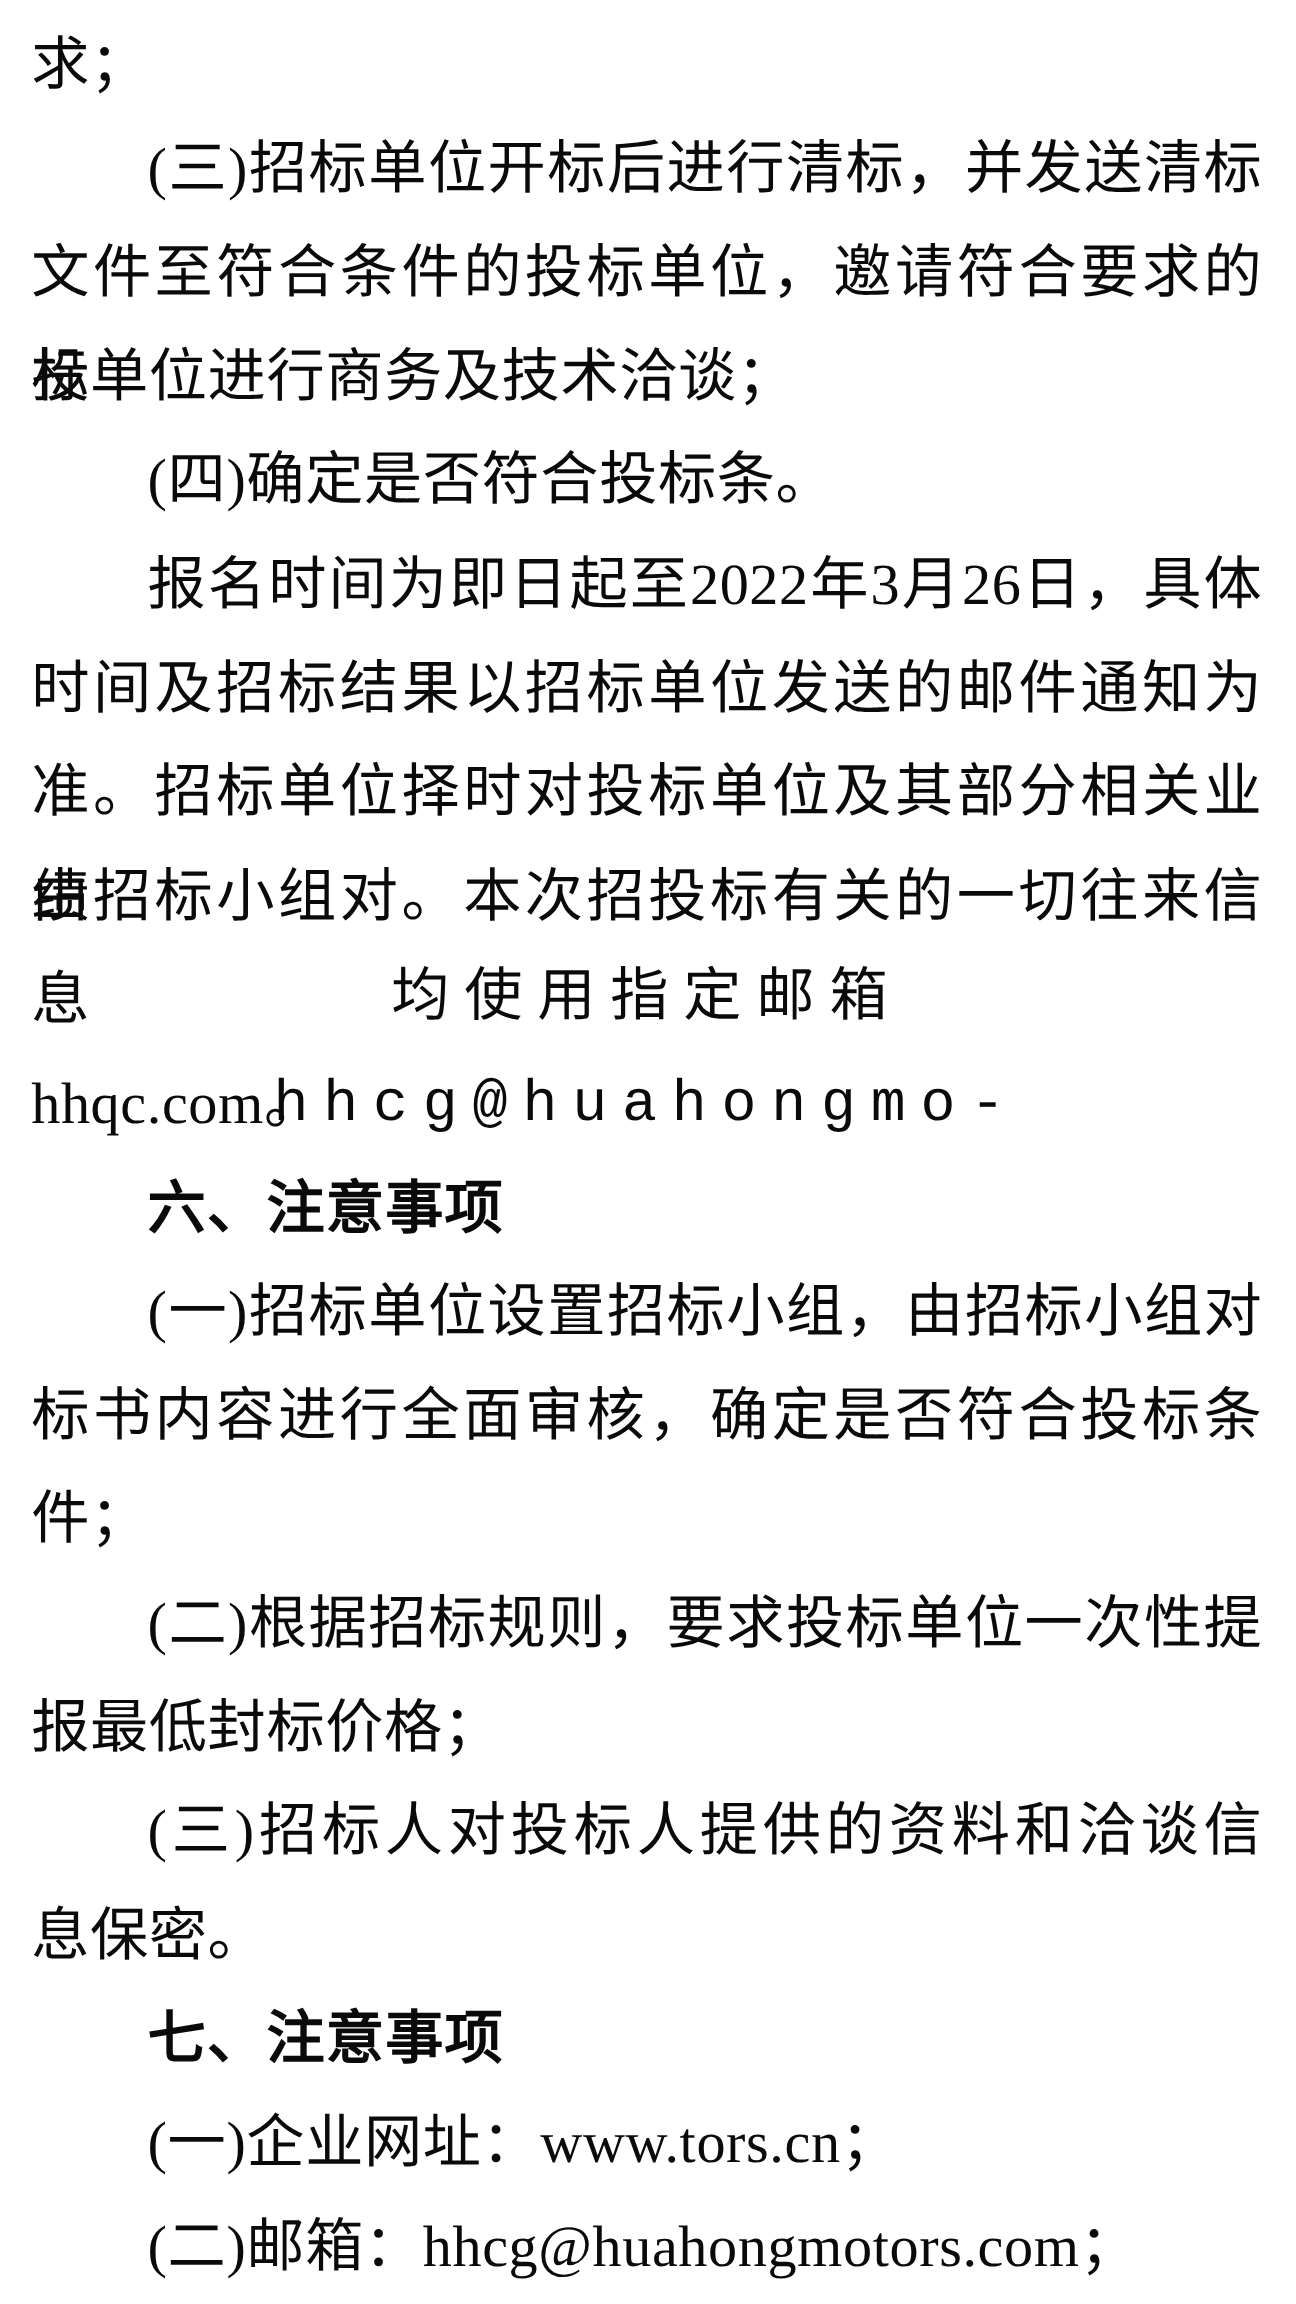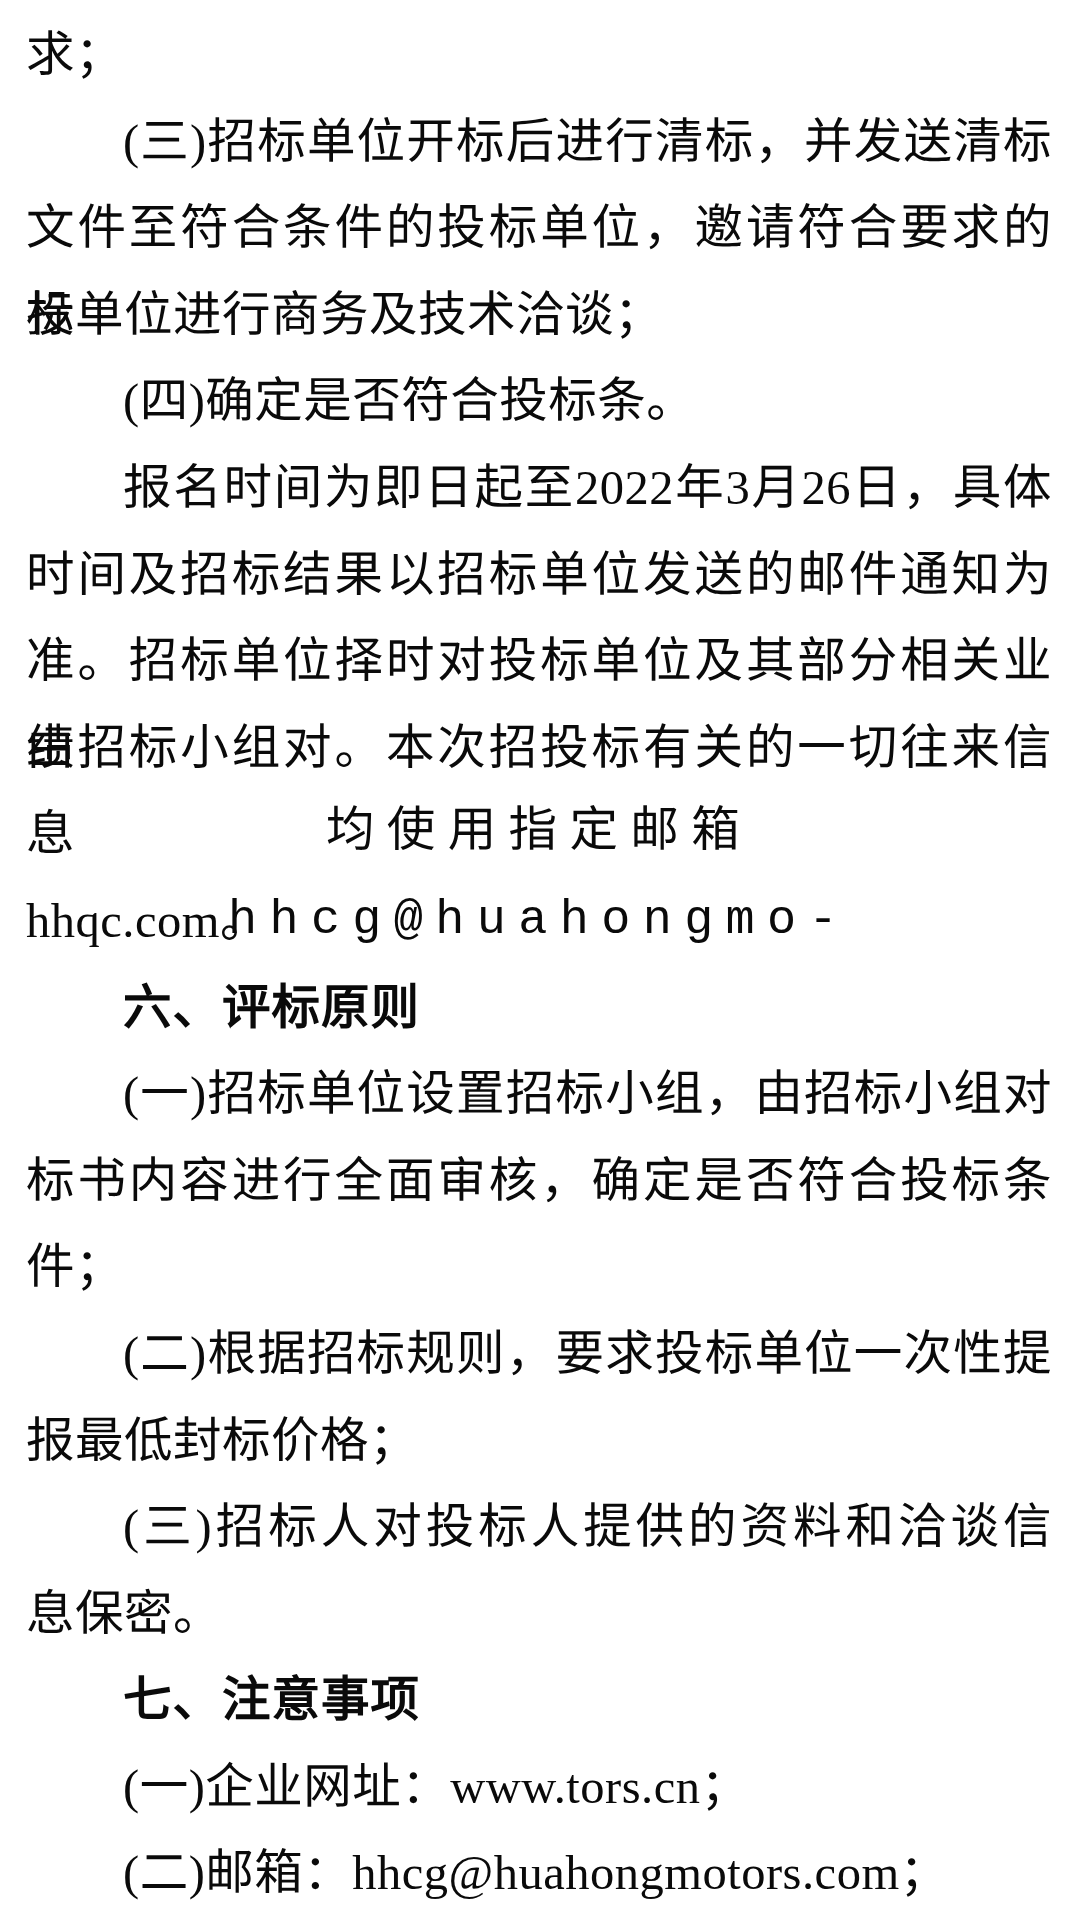--- a/index.html
+++ b/index.html
@@ -54,21 +54,21 @@
       <div class="line indent fill">(三)招标单位开标后进行清标，并发送清标</div>
       <div class="line fill">文件至符合条件的投标单位，邀请符合要求的投</div>
       <div class="line">标单位进行商务及技术洽谈；</div>
       <div class="line indent">(四)确定是否符合投标条。</div>
       <div class="line indent fill">报名时间为即日起至2022年3月26日，具体</div>
       <div class="line fill">时间及招标结果以招标单位发送的邮件通知为</div>
       <div class="line fill">准。招标单位择时对投标单位及其部分相关业绩</div>
       <div class="line fill">由招标小组对。本次招投标有关的一切往来信息</div>
       <div class="line spread">均使用指定邮箱hhcg@huahongmo-</div>
       <div class="line">hhqc.com。</div>
-      <div class="line indent bold">六、评标原则</div>
+      <div class="line indent bold">六、注意事项</div>
       <div class="line indent fill">(一)招标单位设置招标小组，由招标小组对</div>
       <div class="line fill">标书内容进行全面审核，确定是否符合投标条</div>
       <div class="line">件；</div>
       <div class="line indent fill">(二)根据招标规则，要求投标单位一次性提</div>
       <div class="line">报最低封标价格；</div>
       <div class="line indent fill">(三)招标人对投标人提供的资料和洽谈信</div>
       <div class="line">息保密。</div>
       <div class="line indent bold">七、注意事项</div>
       <div class="line indent">(一)企业网址：www.tors.cn；</div>
       <div class="line indent">(二)邮箱：hhcg@huahongmotors.com；</div>

